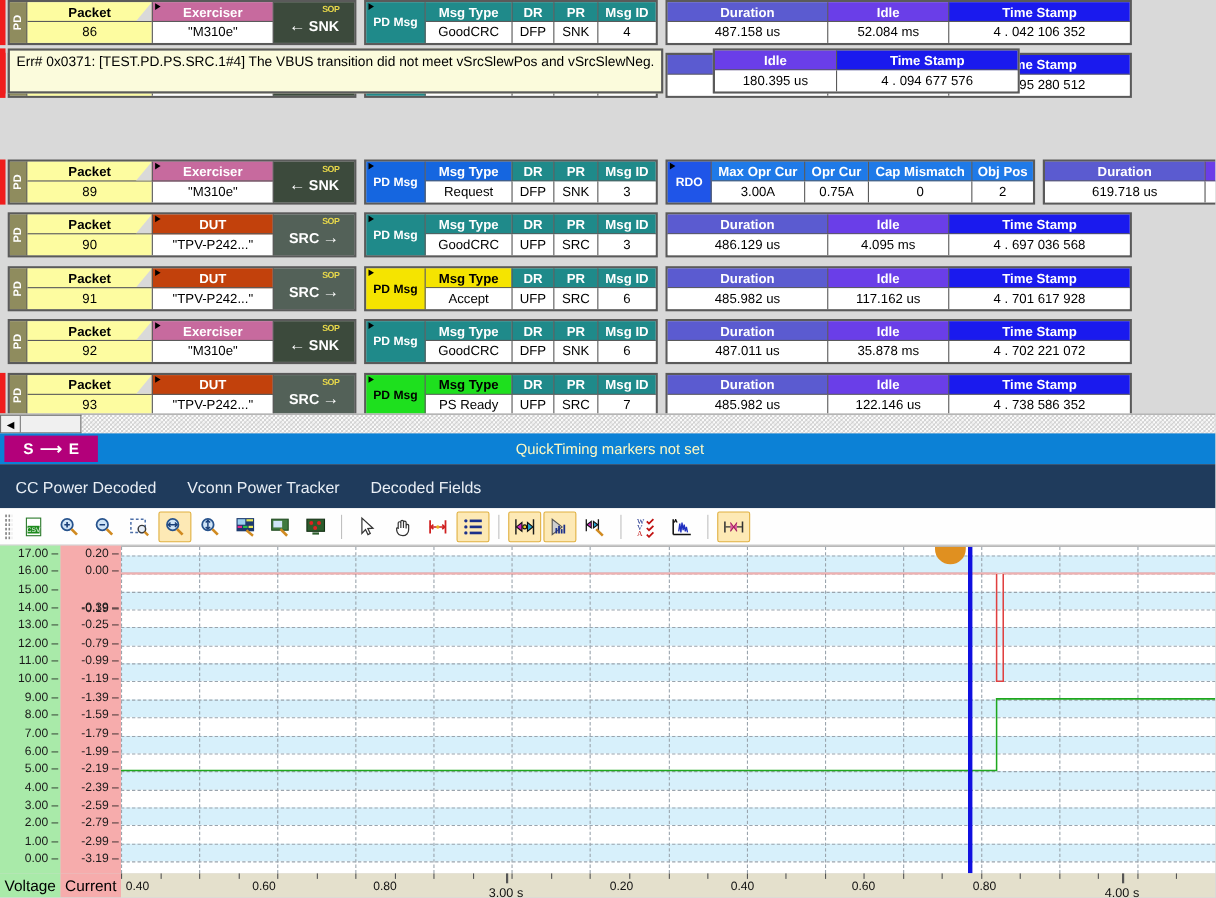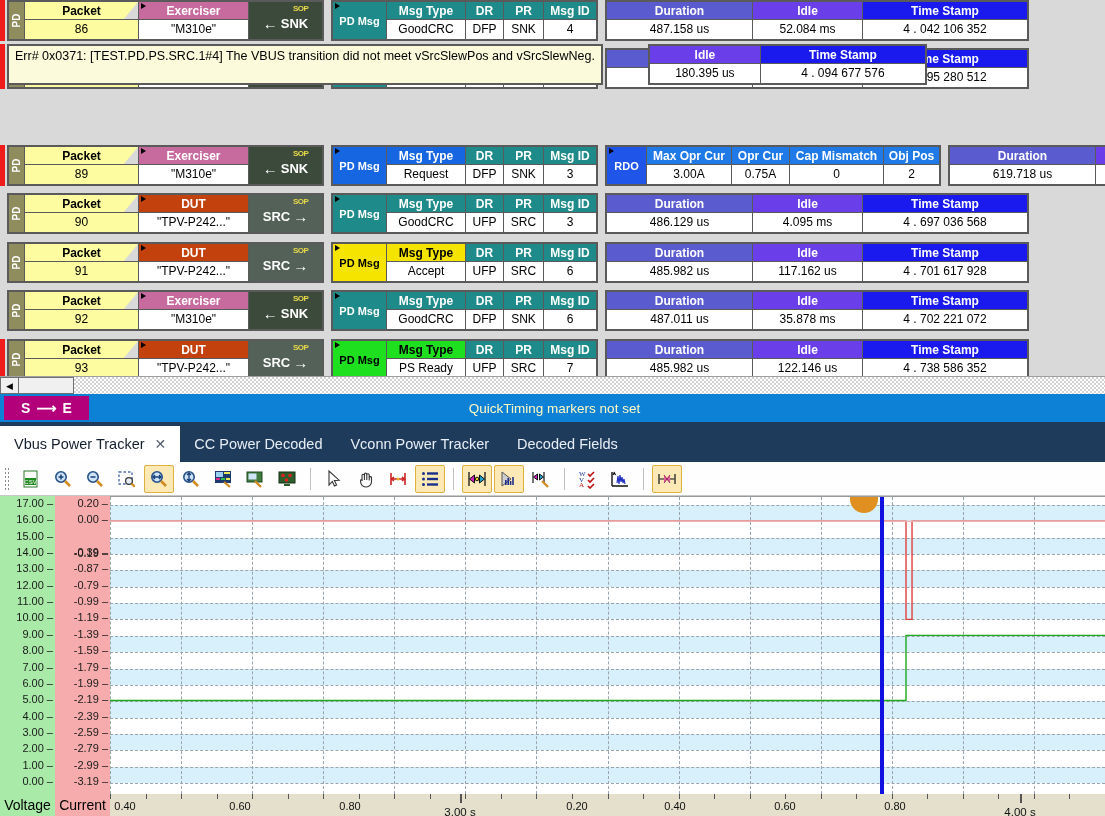--- a/index.html
+++ b/index.html
@@ -714,24 +714,20 @@
   <div id="qt-bar">
     <div id="qt-se">
       <span>S</span>
       <span>⟶</span>
       <span>E</span>
     </div>
     <div id="qt-text">QuickTiming markers not set</div>
   </div>
 
   <div id="tabbar">
-      <div class="tab active">
-        <span>Vbus Power Tracker</span>
-        <span class="tab-close">✕</span>
-      </div>
       <div class="tab">
         <span>CC Power Decoded</span>
       </div>
       <div class="tab">
         <span>Vconn Power Tracker</span>
       </div>
       <div class="tab">
         <span>Decoded Fields</span>
       </div>
     </div>
@@ -906,21 +902,21 @@
         <div class="tick" style="top: 229.941px;">3.00 –</div>
         <div class="tick" style="top: 246.294px;">2.00 –</div>
         <div class="tick" style="top: 262.647px;">1.00 –</div>
         <div class="tick" style="top: 279px;">0.00 –</div>
       </div>
     <div id="axis-c">
         <div class="tick" style="top: 1px;">0.20 –</div>
         <div class="tick" style="top: 17.3529px;">0.00 –</div>
         <div class="tick" style="top: 51px; text-align: right;">-0.19 –</div>
         <div class="tick" style="top: 50.0588px;">-0.39 –</div>
-        <div class="tick" style="top: 66.4118px;">-0.87 –</div>
+        <div class="tick" style="top: 66.4118px;">-0.25 –</div>
         <div class="tick" style="top: 82.7647px;">-0.79 –</div>
         <div class="tick" style="top: 99.1176px;">-0.99 –</div>
         <div class="tick" style="top: 115.471px;">-1.19 –</div>
         <div class="tick" style="top: 131.824px;">-1.39 –</div>
         <div class="tick" style="top: 148.176px;">-1.59 –</div>
         <div class="tick" style="top: 164.529px;">-1.79 –</div>
         <div class="tick" style="top: 180.882px;">-1.99 –</div>
         <div class="tick" style="top: 197.235px;">-2.19 –</div>
         <div class="tick" style="top: 213.588px;">-2.39 –</div>
         <div class="tick" style="top: 229.941px;">-2.59 –</div>
@@ -1007,21 +1003,21 @@
         <div class="xtick" style="left: 746.25px;"></div>
         <div class="xtick" style="left: 781.786px;"></div>
         <div class="xtick" style="left: 817.321px;"></div>
         <div class="xtick" style="left: 852.857px;"></div>
         <div class="xtick" style="left: 888.393px;"></div>
         <div class="xtick" style="left: 923.929px;"></div>
         <div class="xtick" style="left: 959.464px;"></div>
         <div class="xlab" style="left: 15px;">0.40</div>
         <div class="xlab" style="left: 130px;">0.60</div>
         <div class="xlab" style="left: 240px;">0.80</div>
-        <div class="xlab" style="left: 467px;">0.20</div>
+        <div class="xlab" style="left: 455px;">0.20</div>
         <div class="xlab" style="left: 565px;">0.40</div>
         <div class="xlab" style="left: 675px;">0.60</div>
         <div class="xlab" style="left: 785px;">0.80</div>
         <div class="xtick major" style="left: 350px;"></div>
         <div class="xlab major" style="left: 350px;">3.00 s</div>
         <div class="xtick major" style="left: 910px;"></div>
         <div class="xlab major" style="left: 910px;">4.00 s</div>
       </div>
   </div>
 

